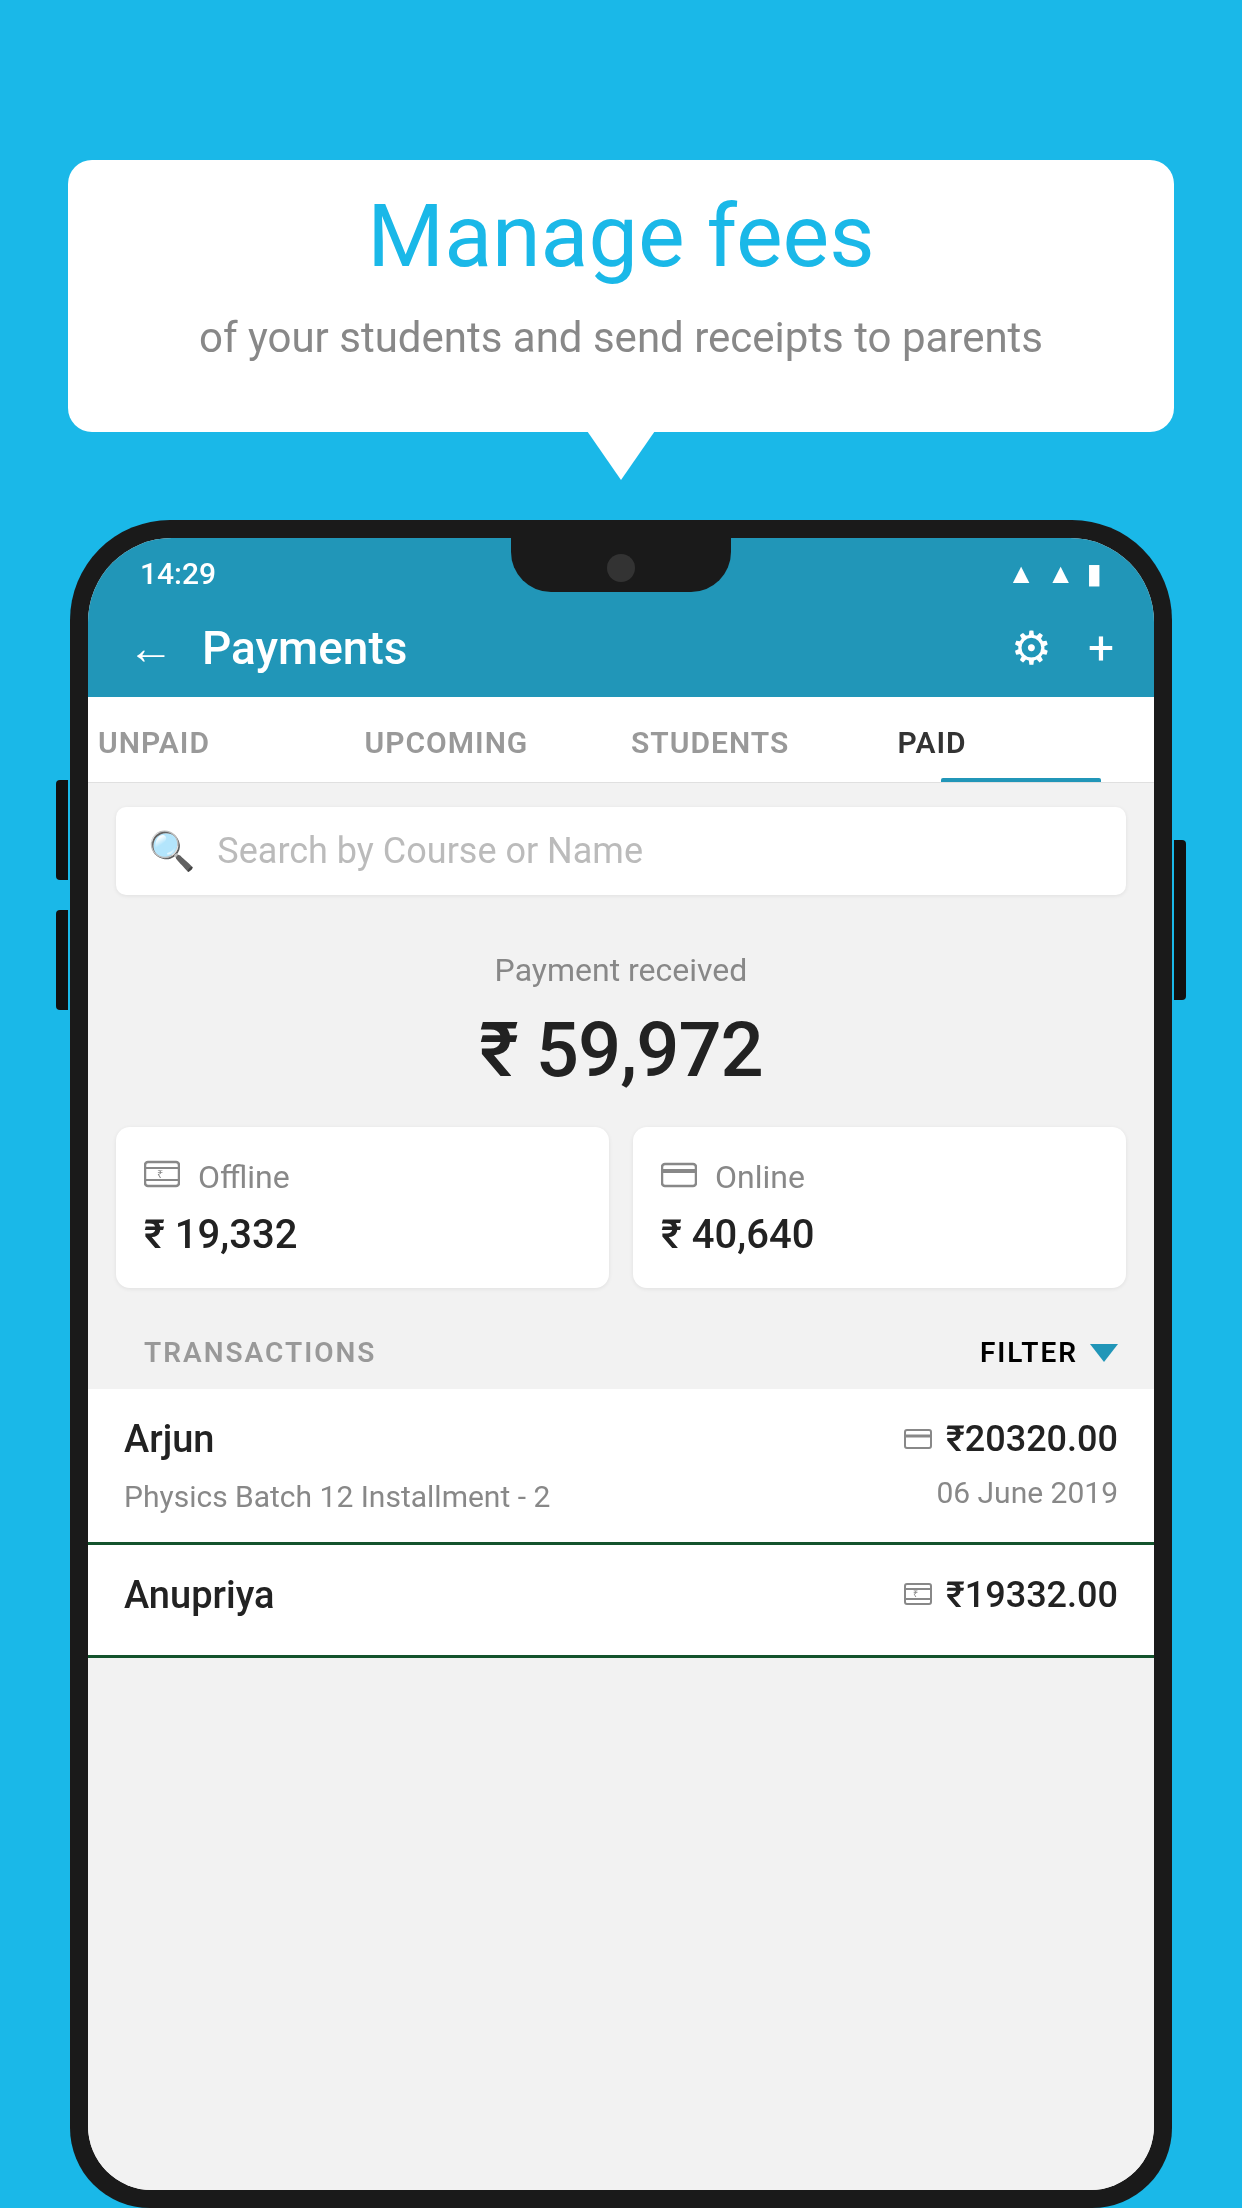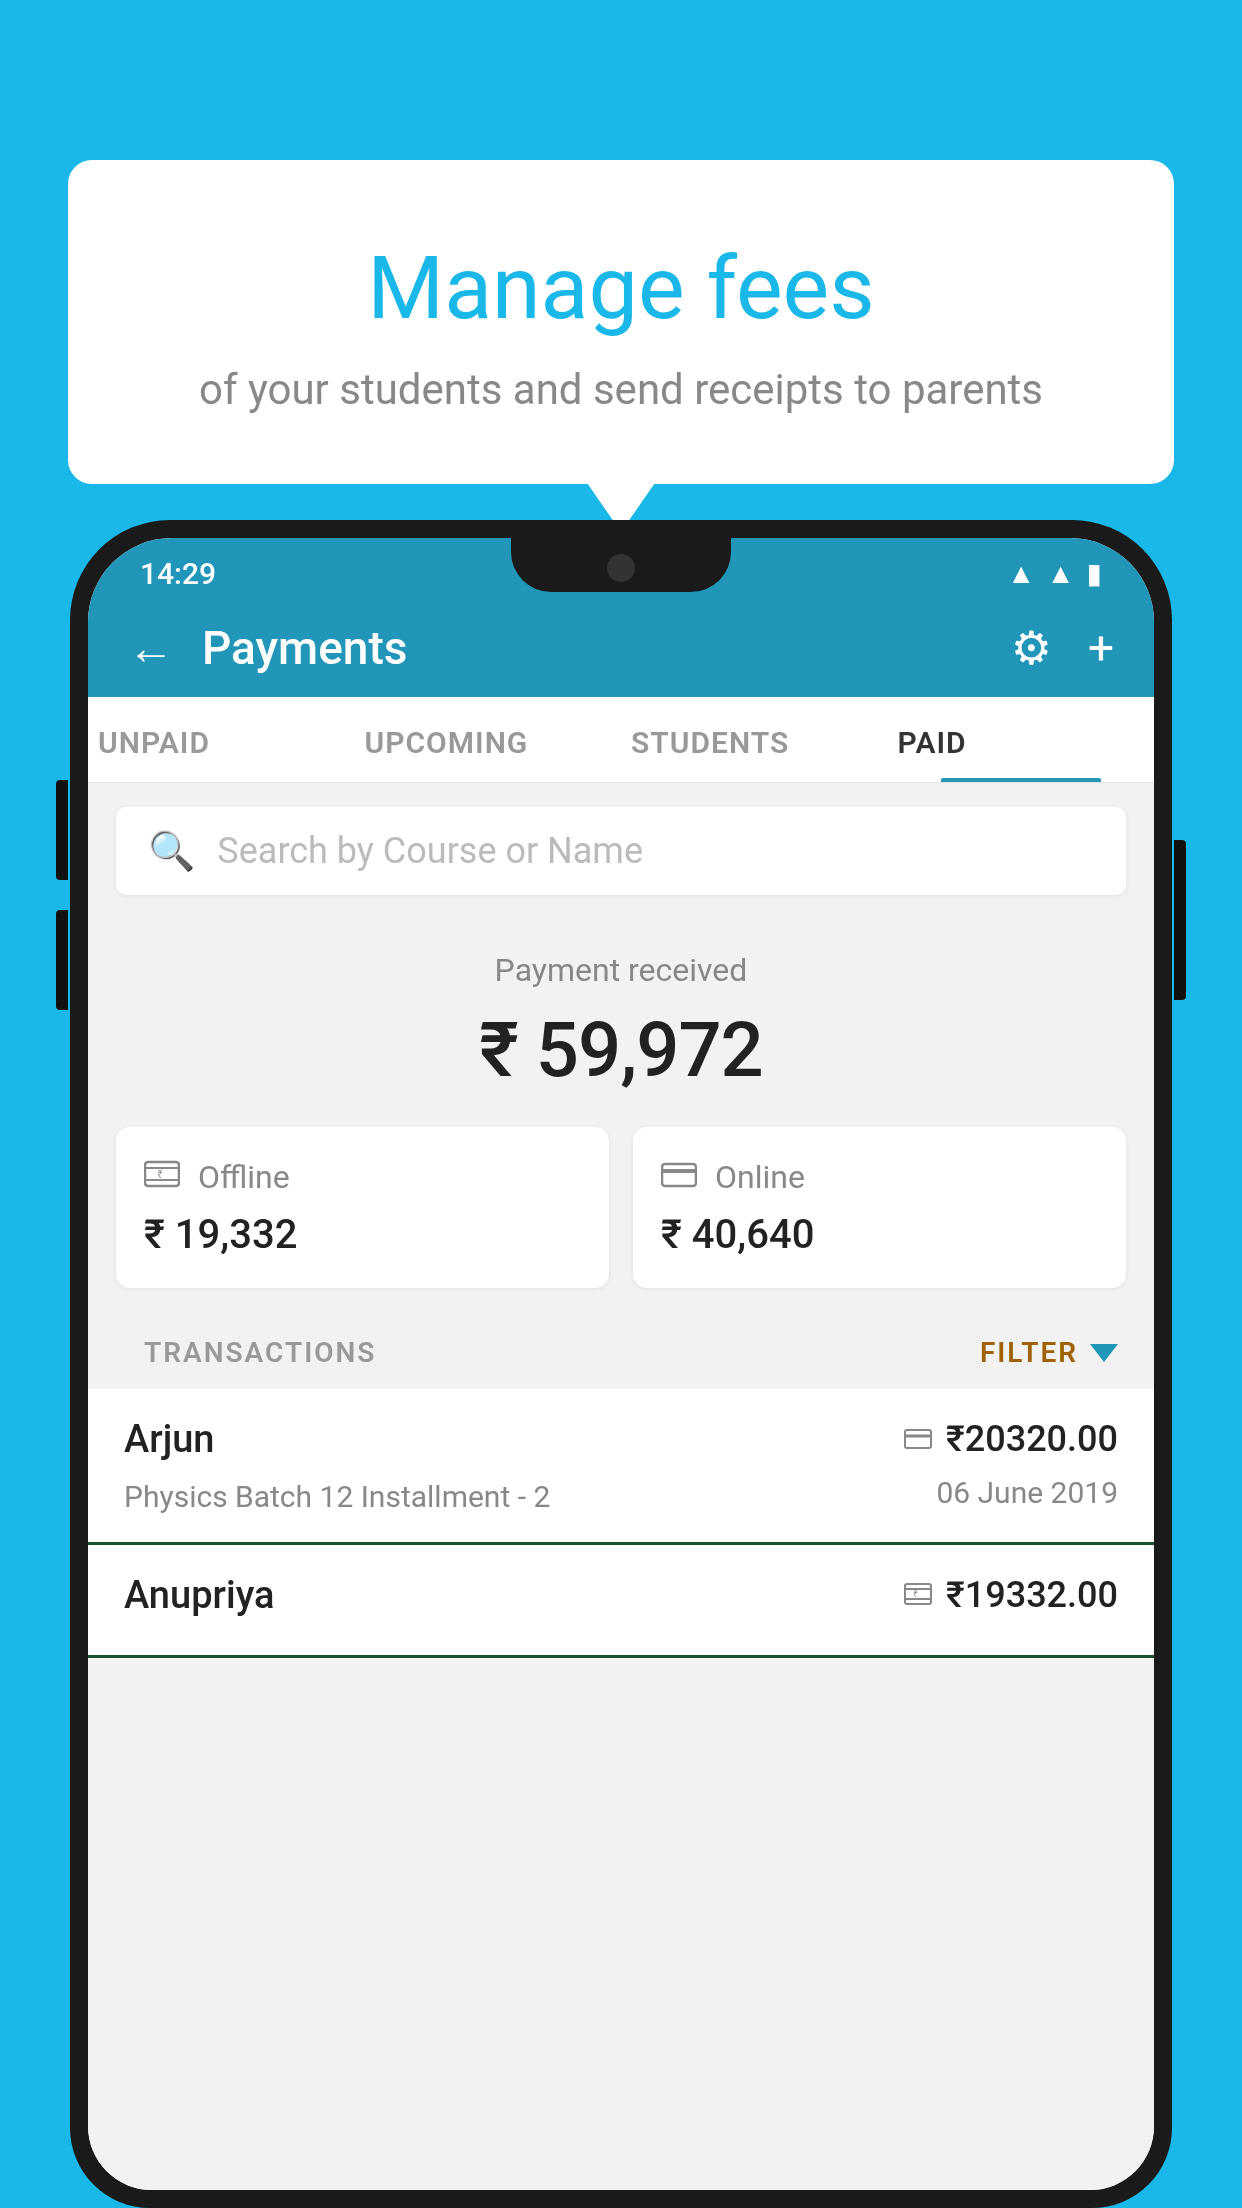--- a/index.html
+++ b/index.html
@@ -17,21 +17,21 @@
     .speech-bubble-container {
       position: absolute;
       top: 160px;
       left: 68px;
       right: 68px;
     }
 
     .speech-bubble {
       background: white;
       border-radius: 24px;
-      padding: 80px 80px 70px;
+      padding: 28px 80px 70px;
       text-align: center;
       position: relative;
     }
 
     .speech-bubble::after {
       content: '';
       position: absolute;
       bottom: -48px;
       left: 50%;
       transform: translateX(-50%);
@@ -303,21 +303,21 @@
       font-size: 28px;
       font-weight: 600;
       letter-spacing: 2px;
       margin-left: 20px;
     }
 
     .filter-btn {
       display: flex;
       align-items: center;
       gap: 12px;
-      color: #a16207;
+      color: #000000;
       font-size: 28px;
       font-weight: 600;
       letter-spacing: 2px;
       cursor: pointer;
     }
 
     .filter-triangle {
       width: 0;
       height: 0;
       border-left: 14px solid transparent;

